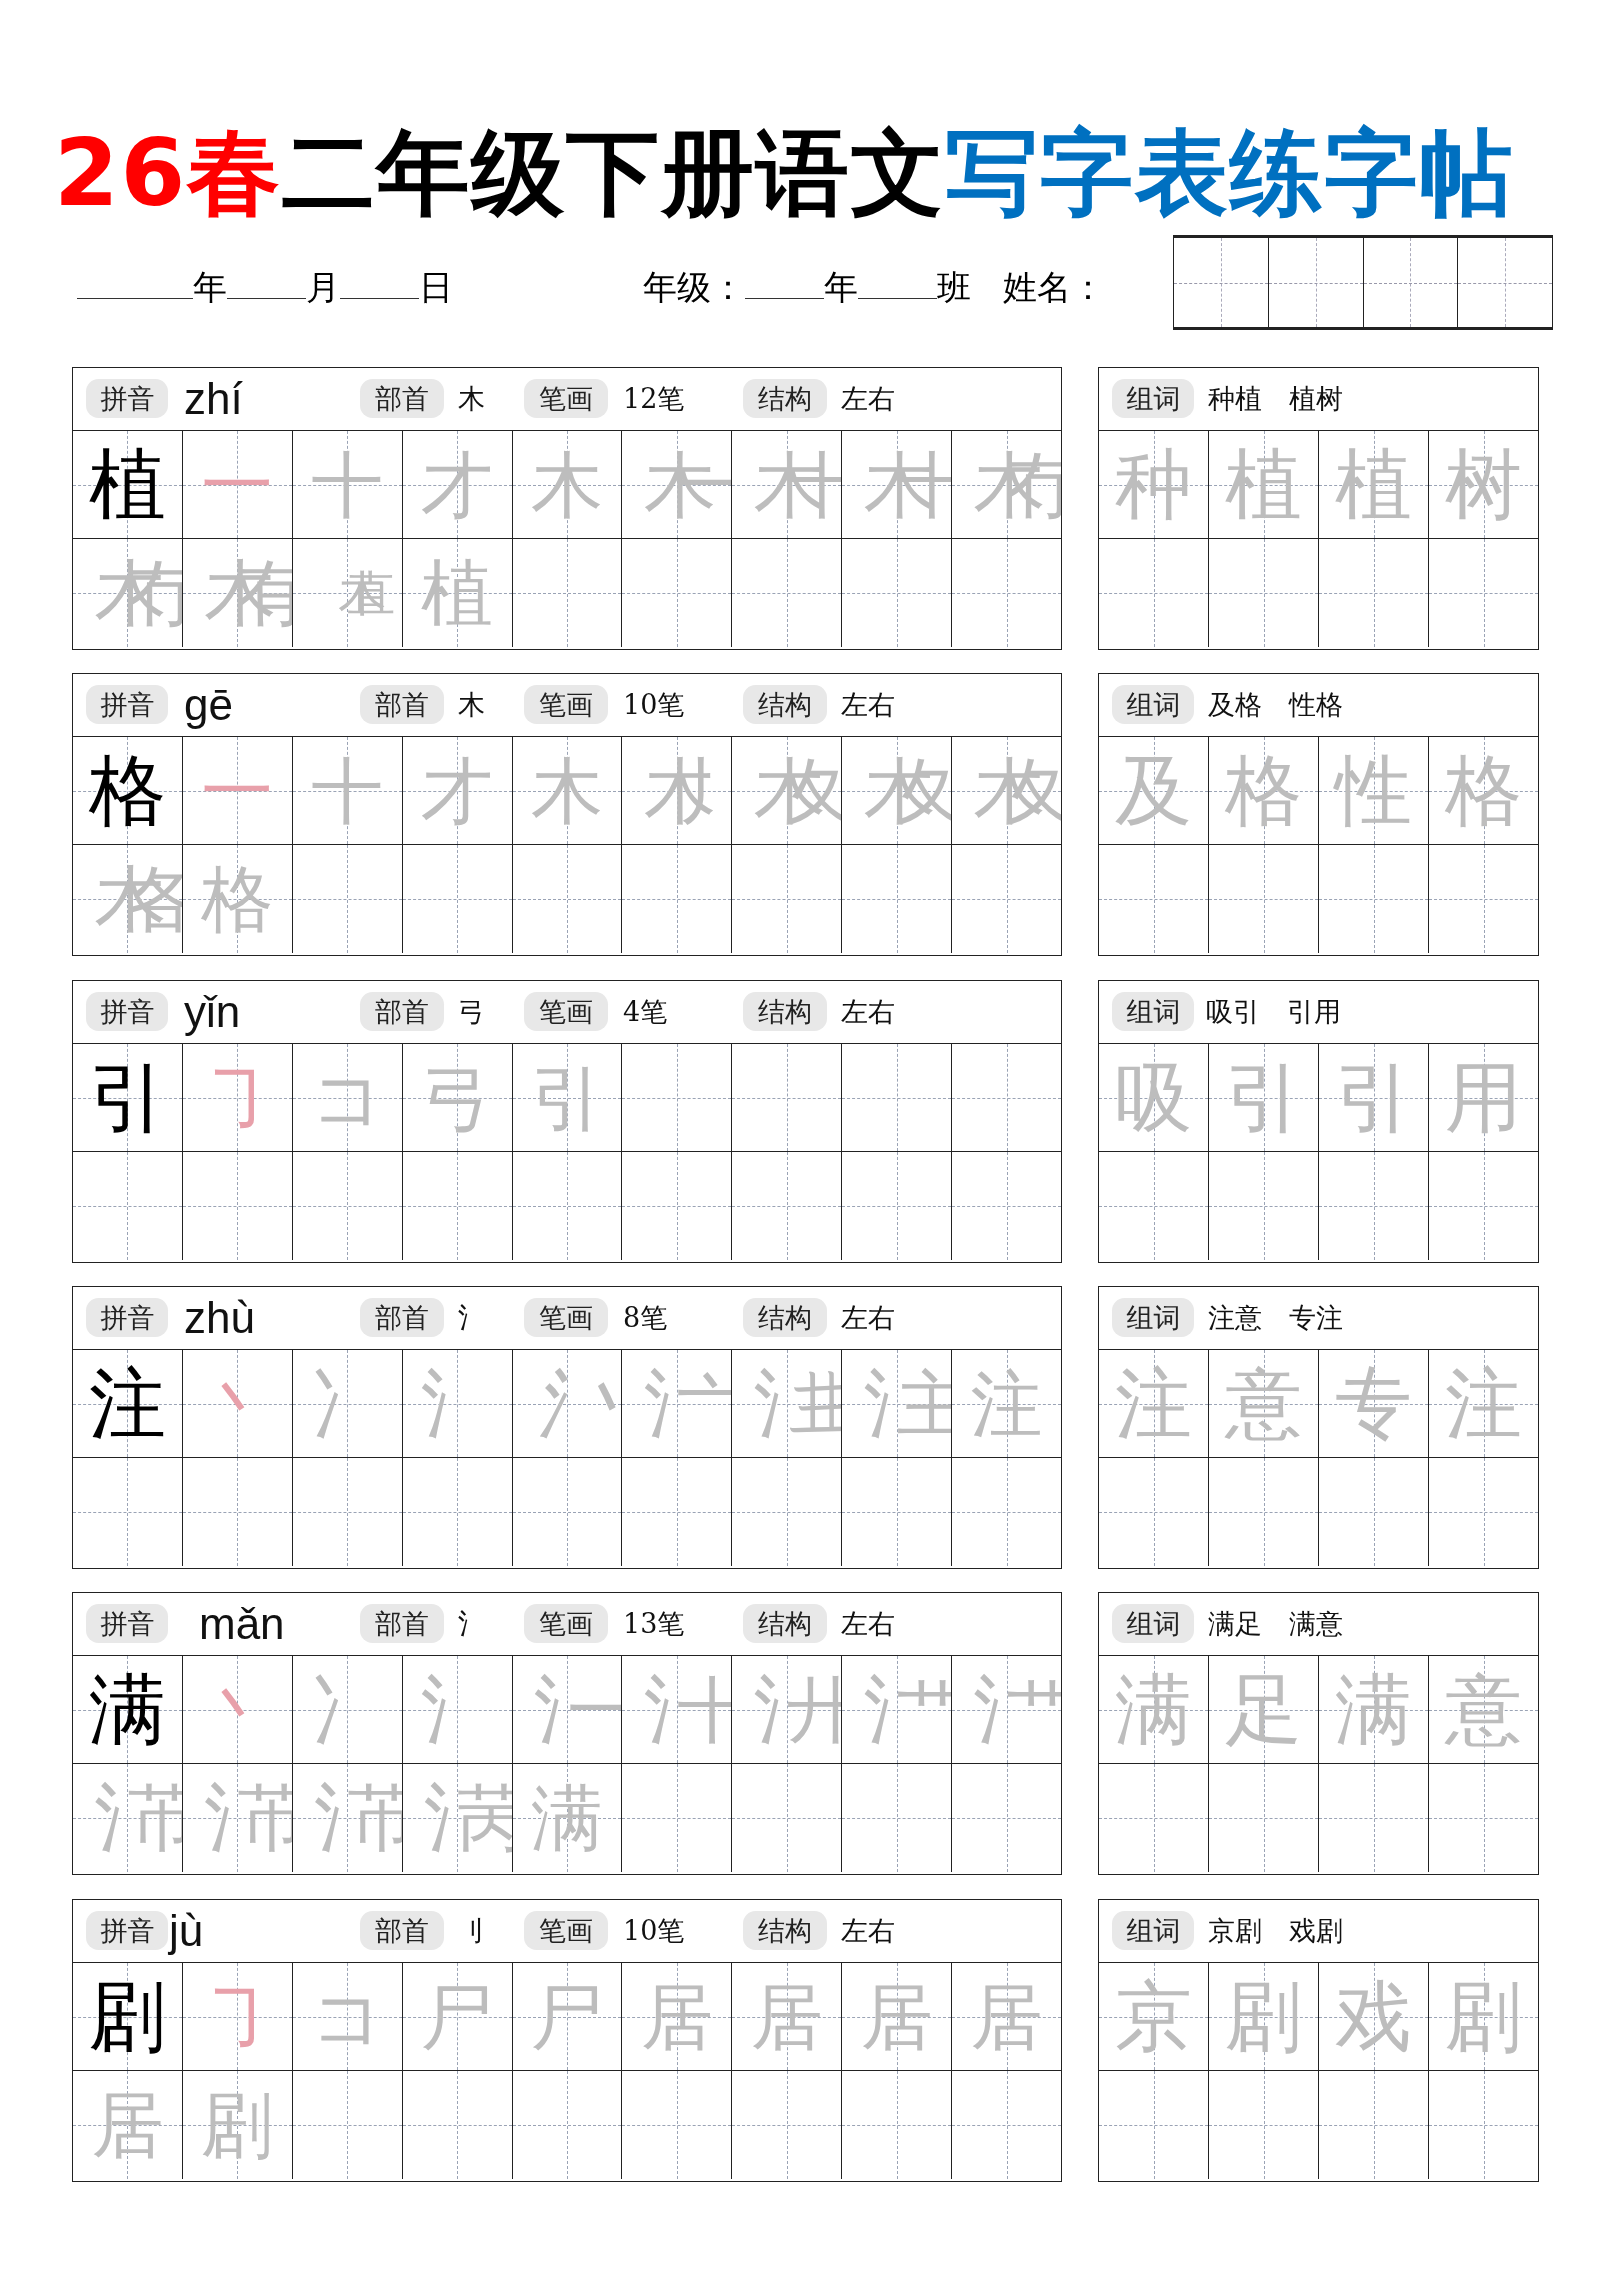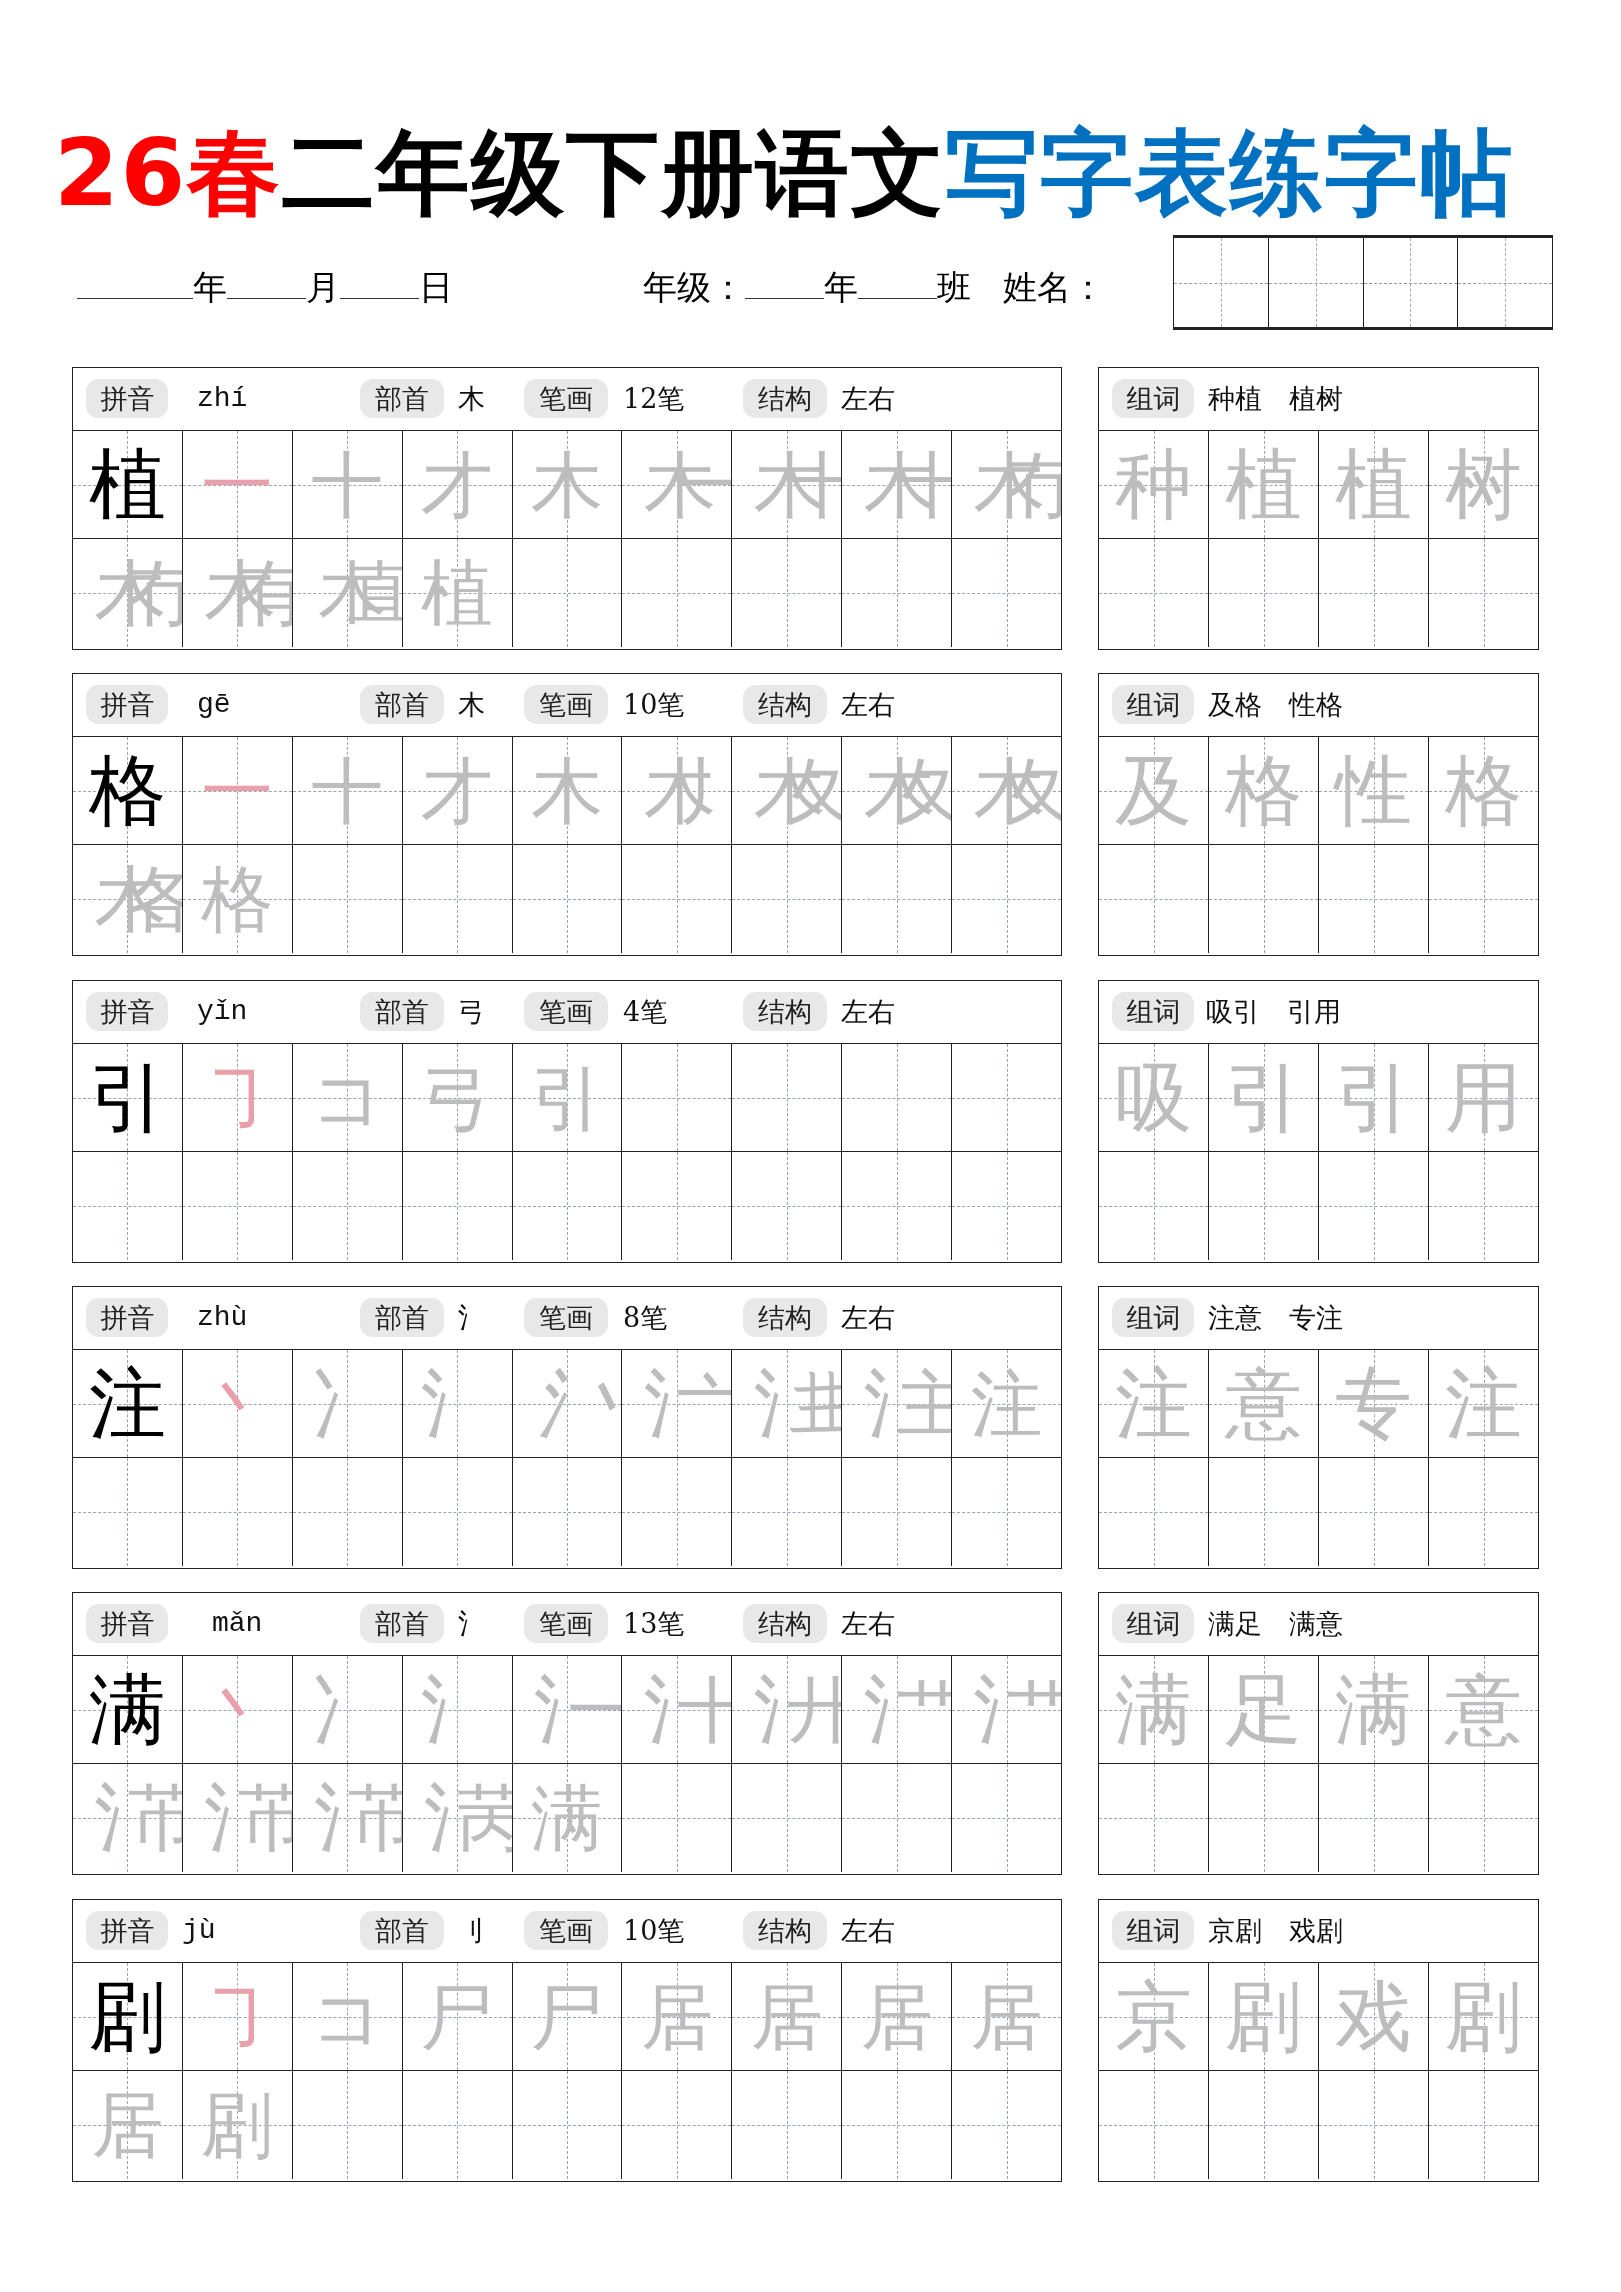--- a/index.html
+++ b/index.html
@@ -16,21 +16,21 @@
   .namebox .nb { flex:1; border-left:1.8px solid #222; position:relative; }
   .namebox .nb:last-child { border-right:1.8px solid #222; }
   .nb::before { content:""; position:absolute; left:50%; top:0; bottom:0; border-left:0.9px dashed #aab; }
   .nb::after { content:""; position:absolute; left:0; right:0; top:50%; border-top:0.9px dashed #99a; }
 
   .block { position:absolute; border:1.8px solid #222; box-sizing:border-box; background:#fff; }
   .block .hdr { height:63px; border-bottom:1.8px solid #222; position:relative; box-sizing:border-box; }
   .pill { position:absolute; top:10.7px; height:39px; line-height:39px; background:#e8e8e8; border-radius:12.5px;
           font-size:27px; text-align:center; color:#222; font-family:"DejaVu Serif", serif; }
   .val { position:absolute; top:9px; height:43px; line-height:43px; font-size:27px; color:#111; white-space:nowrap; }
-  .pinyin { font-family:Liberation Mono, monospace; font-size:28px;margin-left:13px; }
+  .pinyin { font-family:Liberation Sans, sans-serif; font-size:44px; }
   .grid-row { display:flex; height:108px; border-bottom:1.8px solid #222; box-sizing:border-box; }
   .grid-row:last-child { border-bottom:none; }
   .cell { flex:1; border-right:1.8px solid #222; position:relative; box-sizing:border-box; overflow:hidden; }
   .cell:last-child { border-right:none; }
   .cell::before { content:""; position:absolute; left:50%; top:0; bottom:0; border-left:1.8px dashed #9aa3b5; }
   .cell::after { content:""; position:absolute; left:0; right:0; top:50%; border-top:1.8px dashed #9aa3b5; }
   .glyph { position:absolute; left:0; right:0; top:0; bottom:0; display:flex; align-items:center; justify-content:center;
            font-size:77px; line-height:1; z-index:1; font-family:"DejaVu Serif", serif; }
   .glyph.main { color:#000; }
   .glyph.trace { color:#bdbdbd; }
@@ -100,21 +100,21 @@
         </div>
       </div>
       <div class="grid-row">
         <div class="cell">
           <span class="glyph stroke" style="font-size: 72px; letter-spacing: -39px;">木冇</span>
         </div>
         <div class="cell">
           <span class="glyph stroke" style="font-size: 72px; letter-spacing: -39px;">木有</span>
         </div>
         <div class="cell">
-          <span class="glyph stroke" style="font-size: 68px; letter-spacing: -39px;">木直</span>
+          <span class="glyph stroke" style="font-size: 48px; letter-spacing: -39px;">木直</span>
         </div>
         <div class="cell">
           <span class="glyph stroke" style="font-size: 72px; letter-spacing: 0px;">植</span>
         </div>
         <div class="cell"></div>
         <div class="cell"></div>
         <div class="cell"></div>
         <div class="cell"></div>
         <div class="cell"></div>
       </div>

